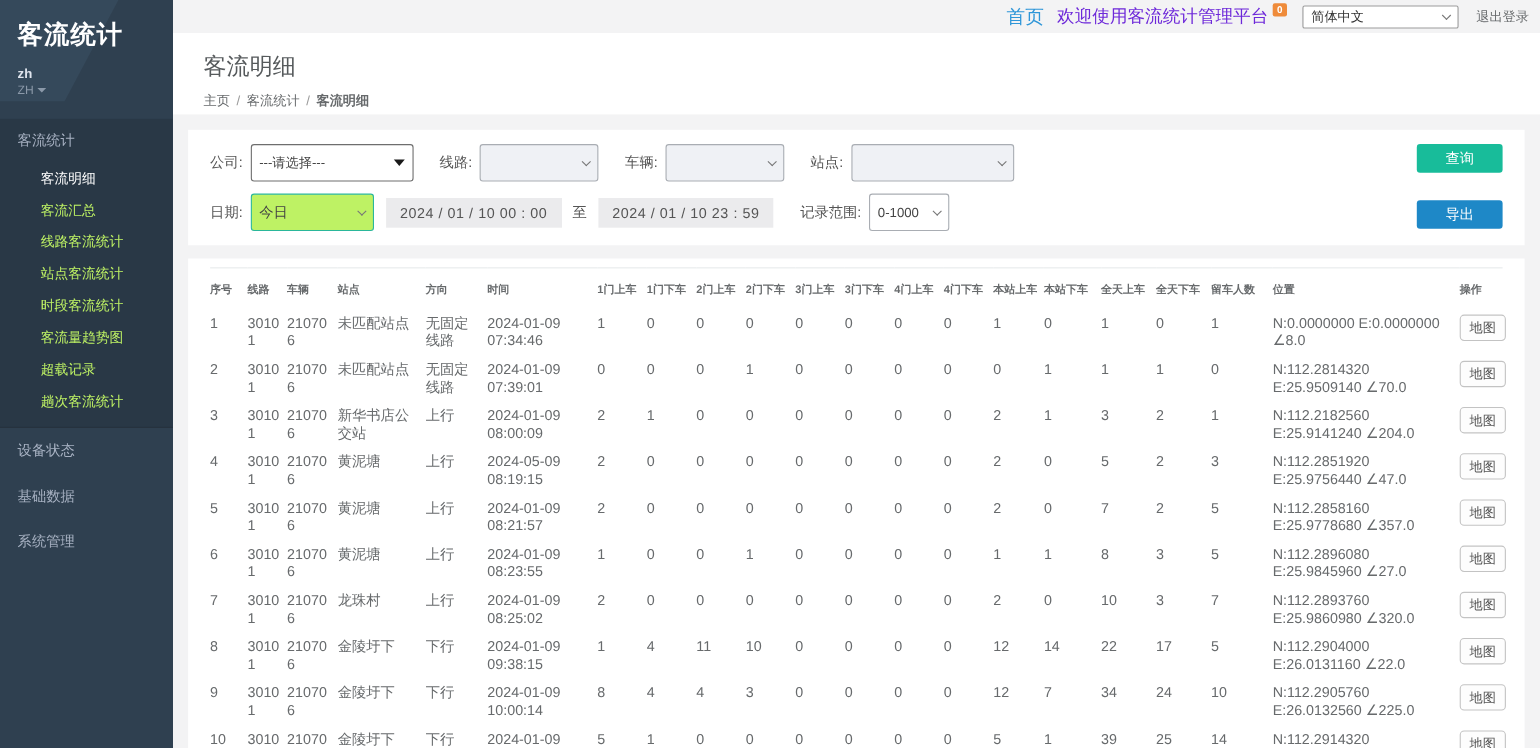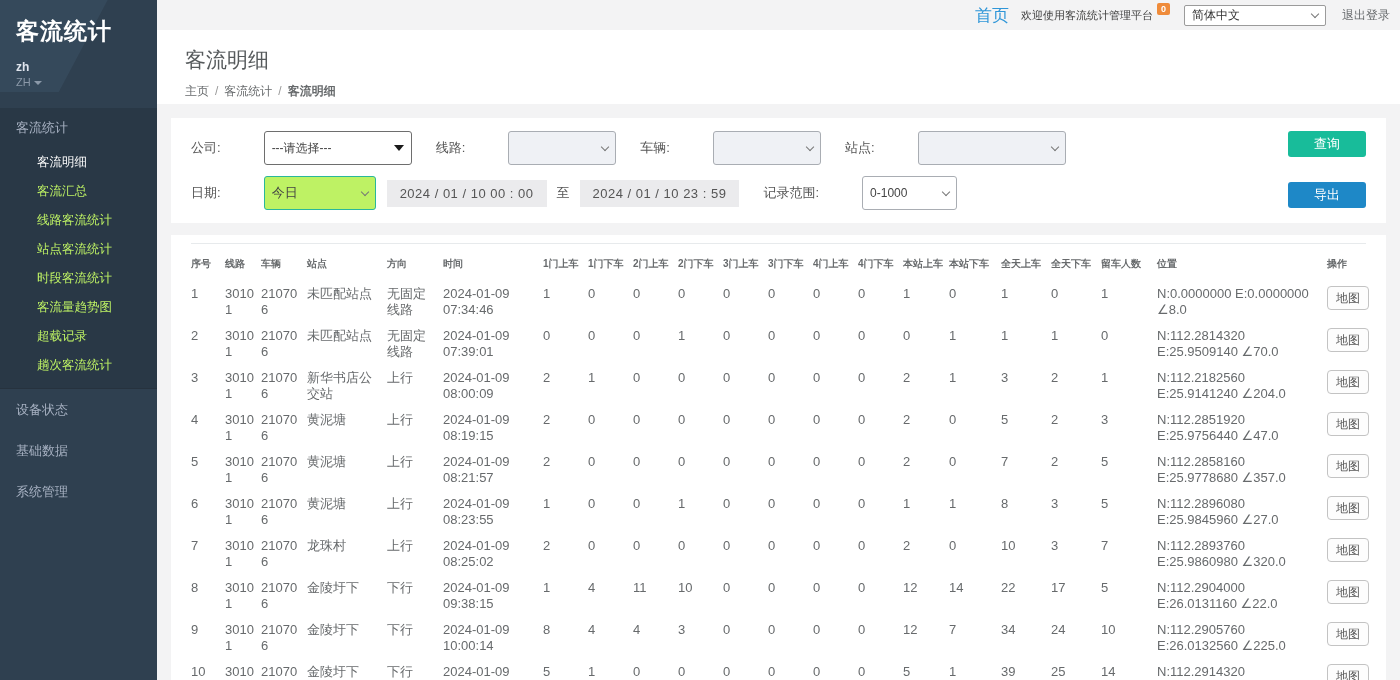--- a/index.html
+++ b/index.html
@@ -21,44 +21,44 @@
   .nav { margin-top:16px; }
   .nav-group.expanded { background:#293846; border-bottom:1px solid #26323e; }
   .nav-parent { padding:11px 16px; font-size:13px; color:#a7b1c2; cursor:pointer; }
   .nav-sub { padding-bottom:8px; }
   .nav-sub-item { padding:6px 8px 6px 37px; font-size:12.5px; color:#bef264; cursor:pointer; }
   .nav-sub-item.active { color:#ffffff; }
   .nav-item { padding:11px 16px; margin-top:1px; font-size:13px; color:#a7b1c2; cursor:pointer; }
   
   .topbar { margin-left:157px; height:30px; display:flex; align-items:center; justify-content:flex-end; padding-right:10px; }
   .home-link { color:#2f96d8; font-size:17px; margin-right:12px; cursor:pointer; }
-  .welcome { color:#404040; font-size:11px; }
+  .welcome { color:#6d28d9; font-size:16px; }
   .badge { background:#ef8b3a; color:#fff; font-size:9px; font-weight:bold; padding:1px 4px; border-radius:2px; margin:-12px 14px 0 4px; cursor:pointer; }
   .lang-select { width:142px; height:21px; background:#fff; border:1px solid #9b9b9b; border-radius:2px; display:inline-flex; align-items:center; justify-content:space-between; padding:0 7px; font-size:12px; color:#333; margin-right:16px; cursor:pointer; }
   .chev { display:inline-block; width:6px; height:6px; border:solid #777; border-width:0 0 1.5px 1.5px; transform:rotate(-45deg); margin-top:-3px; }
   .logout { color:#676a6c; font-size:12px; cursor:pointer; }
   
   .heading-band { margin-left:157px; background:#fff; padding:16px 0 12px 28px; height:74px; }
   .page-title { font-size:21px; font-weight:400; color:#565a5c; }
   .breadcrumb { margin-top:9px; font-size:12px; color:#999; }
   .breadcrumb .crumb { color:#676a6c; cursor:pointer; }
   .breadcrumb .crumb.current { font-weight:bold; cursor:default; }
   .breadcrumb .sep { margin:0 6px; color:#999; }
   
   .content { margin-left:157px; padding:14px 14px 0 14px; }
   .panel { background:#fff; }
   .filter-panel { padding:13px 20px; position:relative; }
   .f-row { display:flex; align-items:center; }
   .f-row + .f-row { margin-top:11px; }
   .f-label { font-size:13px; color:#555; margin-right:7px; white-space:nowrap; }
-  .select { display:inline-flex; align-items:center; justify-content:space-between; background:#eff1f5; border:1px solid #a9adb3; border-radius:3px; height:23px; padding:16px 7px; font-size:12px; color:#444; cursor:pointer;margin-left:36px; }
+  .select { display:inline-flex; align-items:center; justify-content:space-between; background:#eff1f5; border:1px solid #a9adb3; border-radius:3px; height:23px; padding:16px 7px; font-size:12px; color:#444; cursor:pointer; }
   .select.white { background:#fff; border-color:#6e6e6e; }
   .caret-solid { width:0; height:0; border-left:5px solid transparent; border-right:5px solid transparent; border-top:6px solid #1a1a1a; }
   .select.teal { background:#bef264; border:1px solid #2ab79b; height:25px; font-size:13px; }
-  .w148 { width:148px; } .w110 { width:108px; } .w148s { width:148px; } .w112 { width:112px; } .w95 { width:95px; }
+  .w148 { width:148px; } .w110 { width:108px; } .w148s { width:148px; } .w112 { width:112px; } .w95 { width:73px; }
   .gap { width:24px; }
   .date-group { display:inline-flex; align-items:center; margin-left:11px; }
   .date-input { background:#ebebed; height:27px; display:flex; align-items:center; padding:0 13px; font-size:13px; color:#555; letter-spacing:.5px; cursor:text; }
   .date-sep { background:#fff; height:27px; display:flex; align-items:center; padding:0 10px; font-size:13px; color:#555; }
   .btn { position:absolute; right:20px; width:78px; height:26px; border:none; border-radius:3px; color:#fff; font-size:13px; font-family:inherit; cursor:pointer; text-align:center; line-height:26px; }
   .btn-query { top:13px; background:#18bc9a; }
   .btn-export { top:64px; background:#1e88c7; }
   
   .table-panel { margin-top:12px; padding:8px 20px 20px 20px; height:470px; }
   table { width:100%; border-collapse:collapse; table-layout:fixed; }
@@ -287,21 +287,21 @@
             <td>1</td>
             <td>N:112.2182560 E:25.9141240 ∠204.0</td>
             <td><span class="map-btn">地图</span></td>
           </tr>
           <tr>
             <td>4</td>
             <td>30101</td>
             <td>210706</td>
             <td>黄泥塘</td>
             <td>上行</td>
-            <td>2024-01-09 08:19:15</td>
+            <td>2024-05-09 08:19:15</td>
             <td>2</td>
             <td>0</td>
             <td>0</td>
             <td>0</td>
             <td>0</td>
             <td>0</td>
             <td>0</td>
             <td>0</td>
             <td>2</td>
             <td>0</td>

